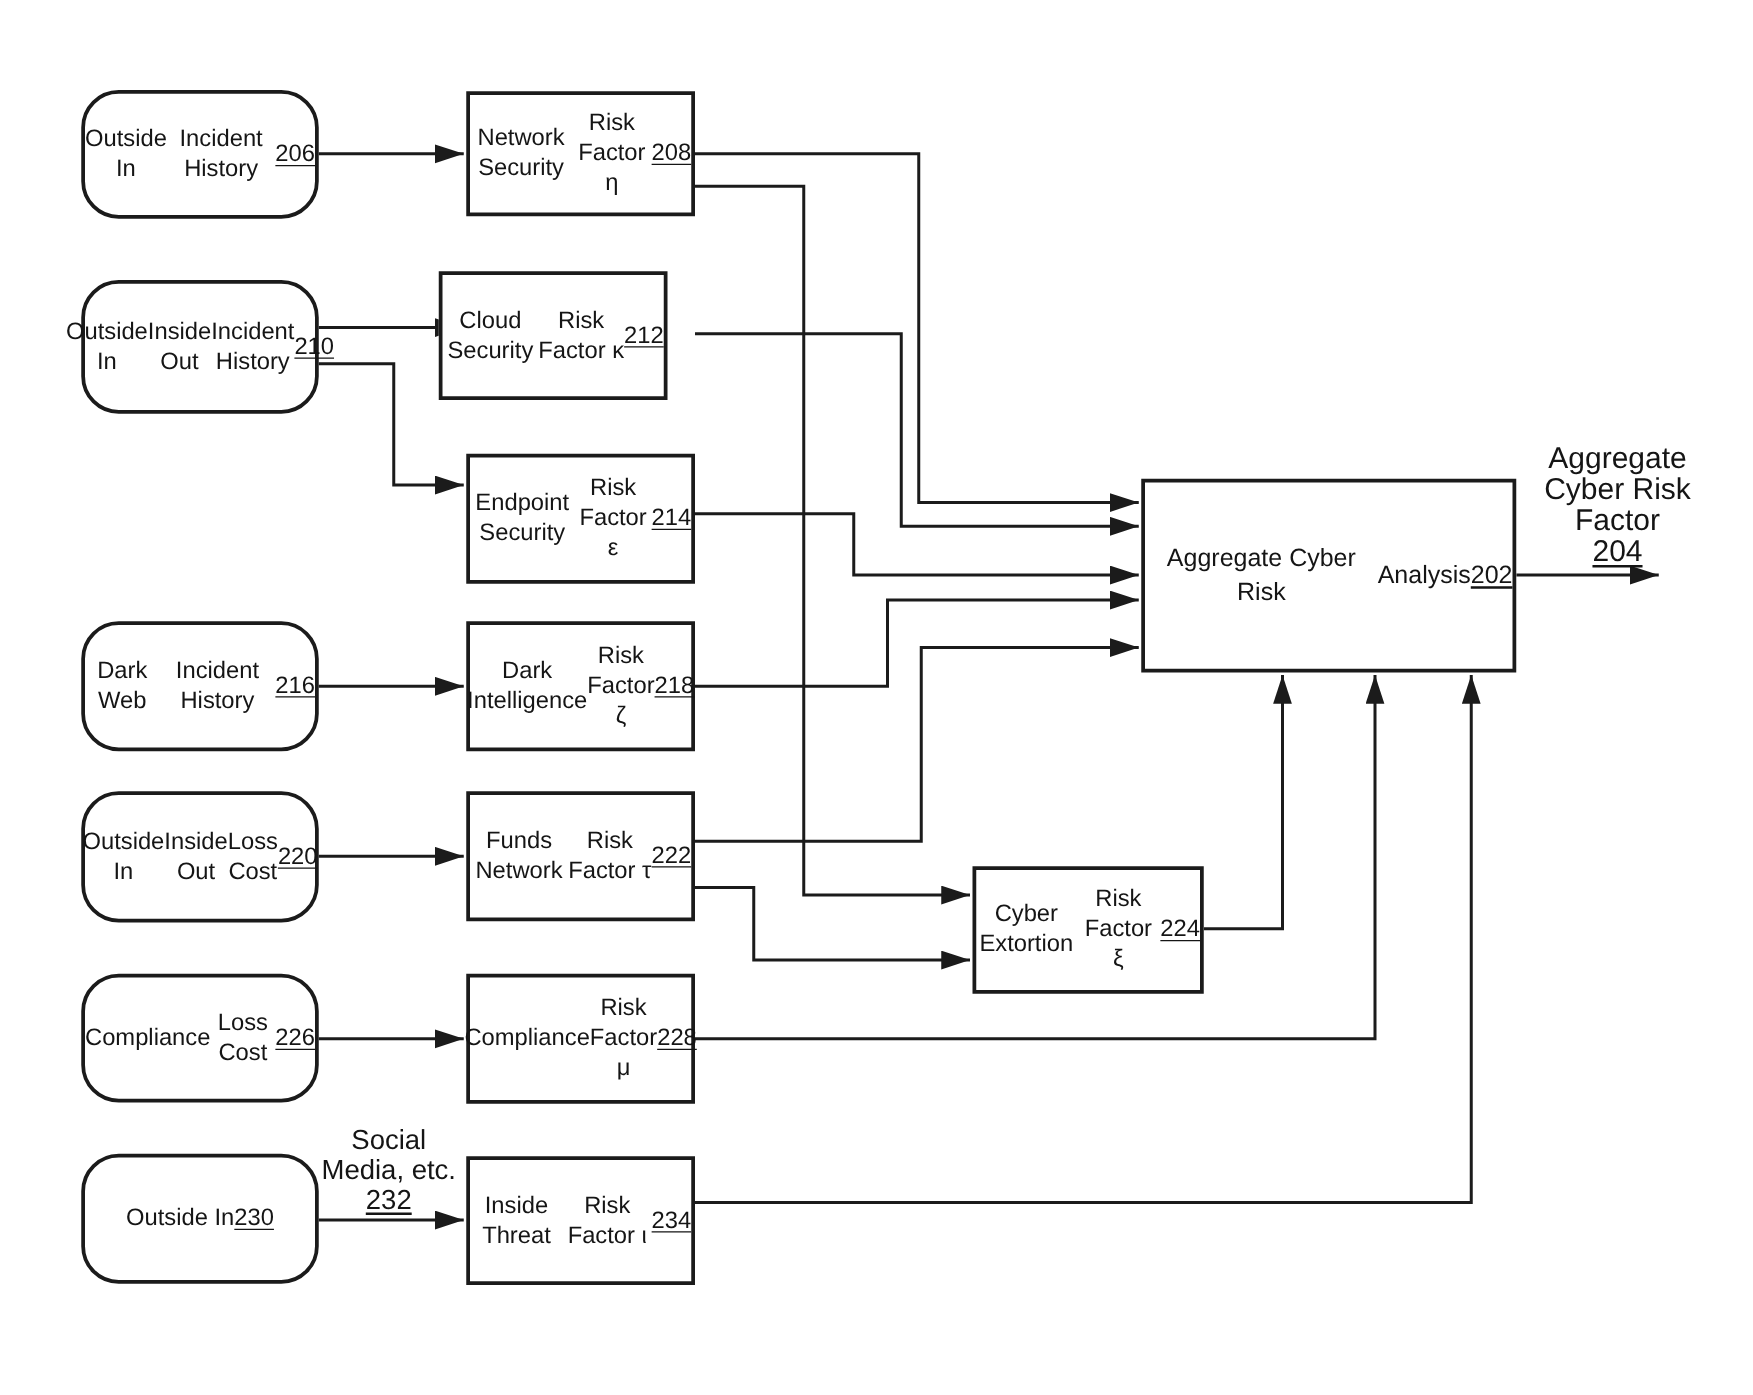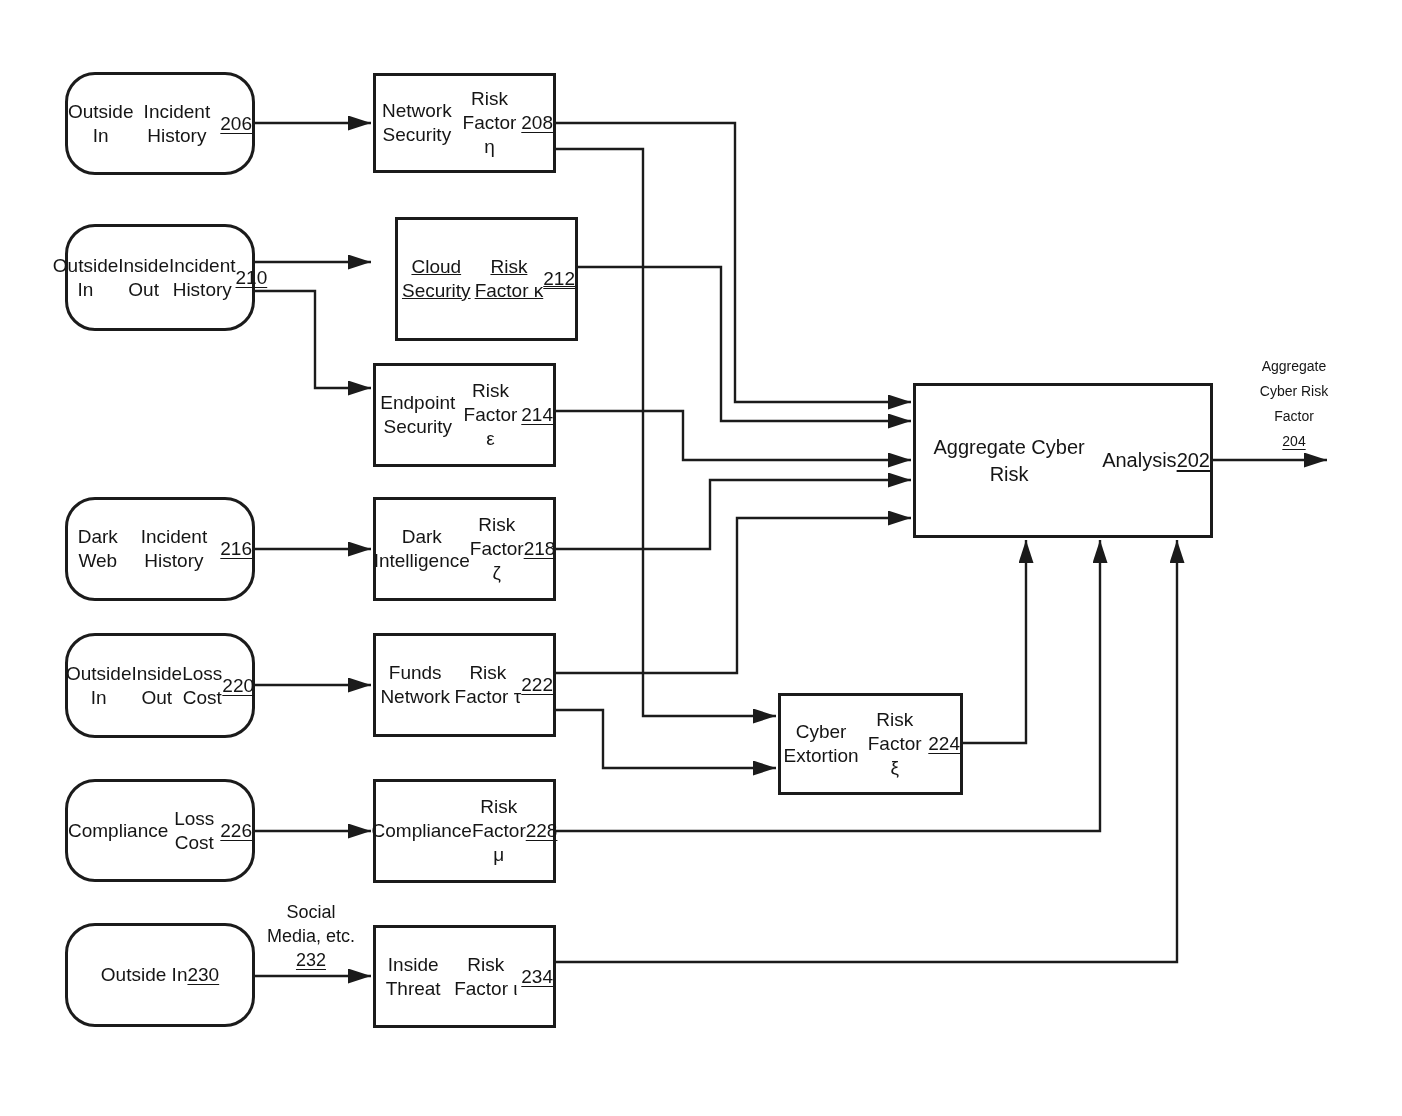--- a/index.html
+++ b/index.html
@@ -17,23 +17,23 @@
     position:absolute; box-sizing:border-box;
     border:3px solid #1b1b1b; background:#ffffff;
     display:flex; flex-direction:row; justify-content:center; align-items:center;
     text-align:center; font-size:19px; line-height:24px; color:#151515;
   }
   .rounded { border-radius:30px; }
   .big { font-size:20px; line-height:27px; }
   .ref { text-decoration:underline; text-underline-offset:3px; }
   .float-label {
     position:absolute; text-align:center;
-    font-size:18px; line-height:24px; color:#151515;
+    font-size:22px; line-height:24px; color:#151515;
   }
-  .out-label { font-size:14px; line-height:25px; }
+  .out-label { font-size:24px; line-height:25px; }
   .caption {
     position:absolute; left:625px; top:1005px;
     font-size:43px; line-height:48px; color:#141414;
   }
 </style>
 </head>
 <body>
 
 <div class="stage">
 
@@ -99,21 +99,21 @@
     <div>Outside In</div>
     <div class="ref">230</div>
   </div>
 
   <div class="node" style="left:373px;top:73px;width:183px;height:100px;">
     <div>Network Security</div>
     <div>Risk Factor η</div>
     <div class="ref">208</div>
   </div>
 
-  <div class="node" style="left:395px;top:217px;width:183px;height:124px;text-decoration:underline;">
+  <div class="node" style="left:351px;top:217px;width:183px;height:103px;">
     <div>Cloud Security</div>
     <div>Risk Factor κ</div>
     <div class="ref">212</div>
   </div>
 
   <div class="node" style="left:373px;top:363px;width:183px;height:104px;">
     <div>Endpoint Security</div>
     <div>Risk Factor ε</div>
     <div class="ref">214</div>
   </div>

